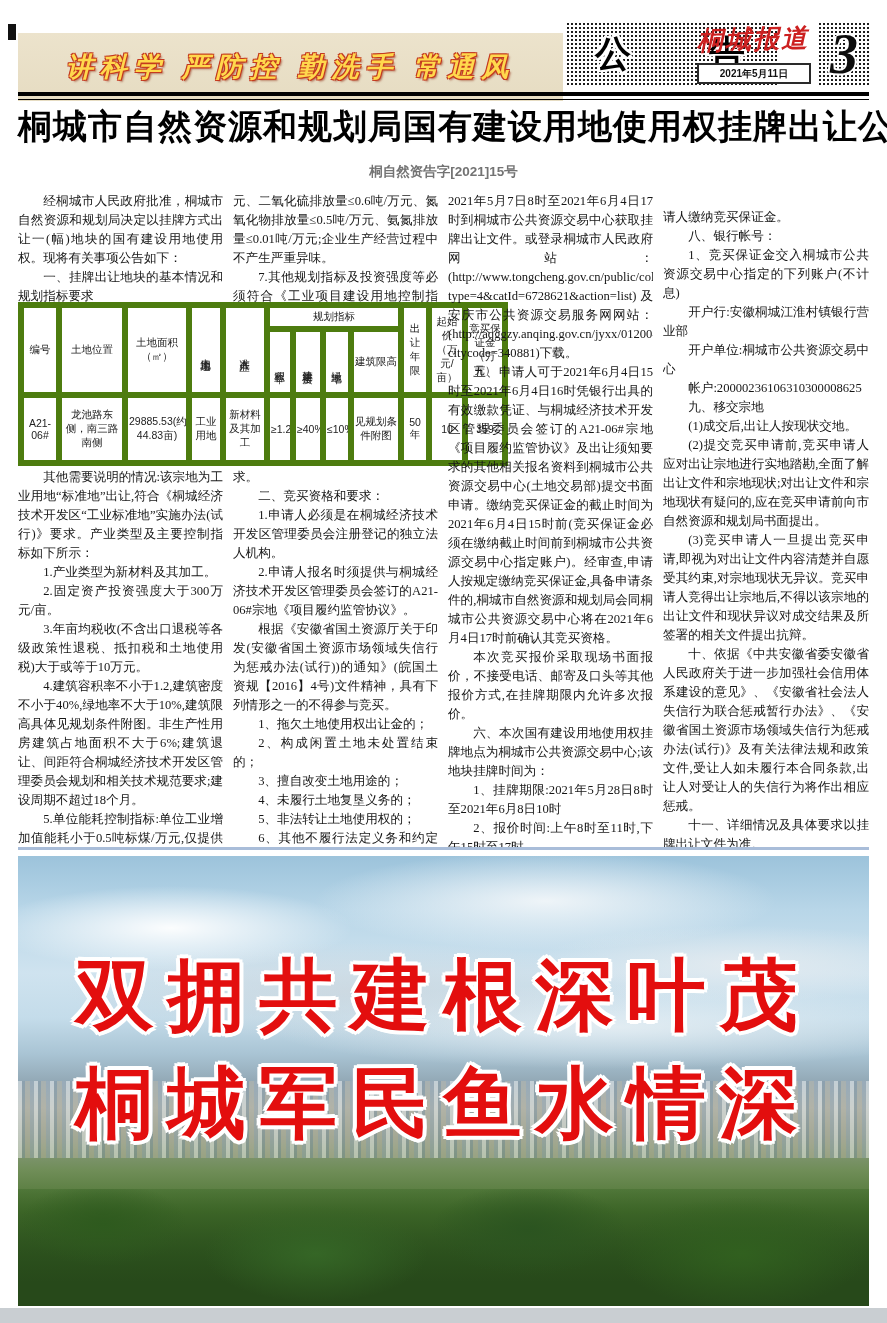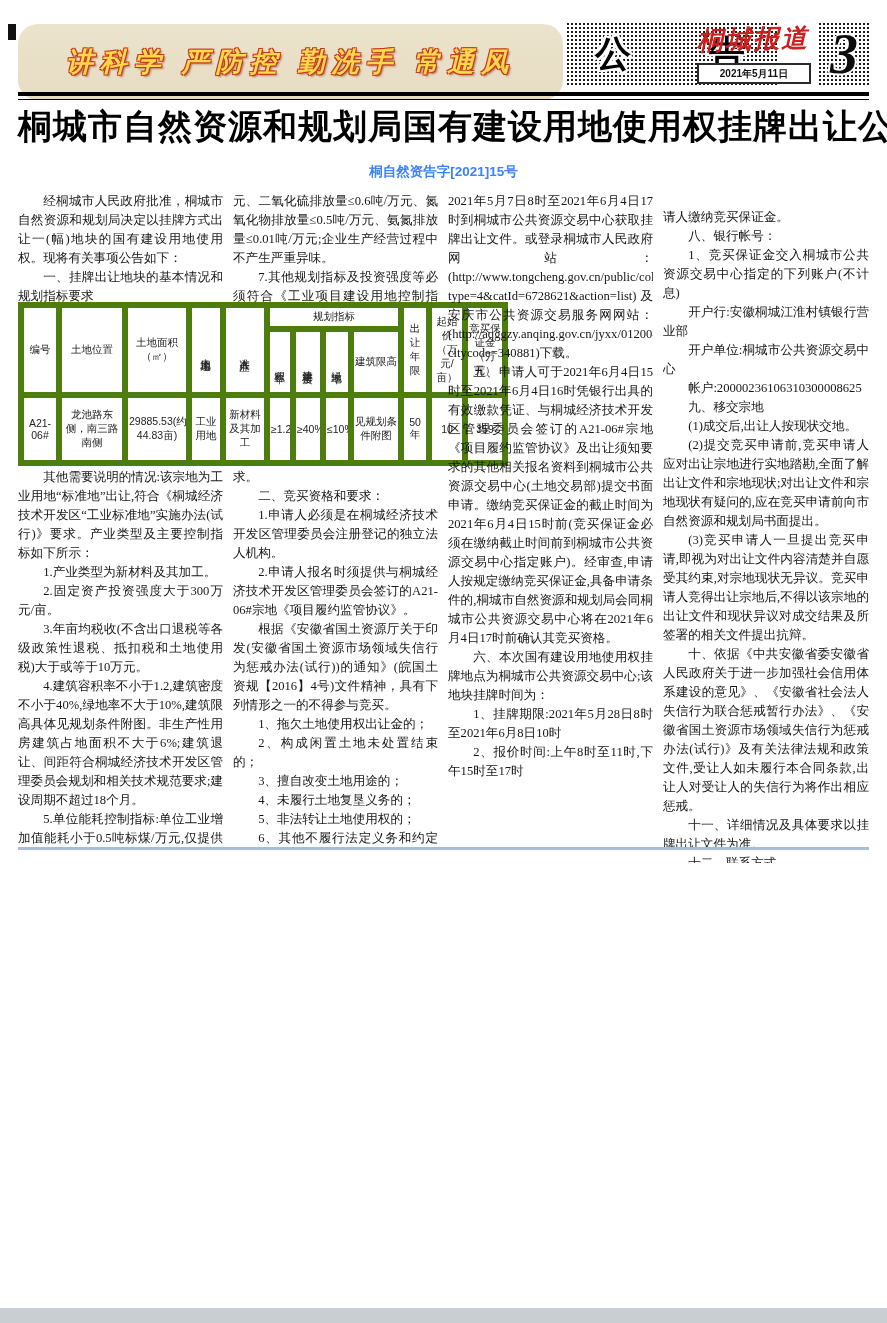--- a/index.html
+++ b/index.html
@@ -4,23 +4,23 @@
 <style>
   * { margin:0; padding:0; box-sizing:border-box; }
   html,body { background:#ffffff; }
   body { font-family:"Liberation Serif", serif; color:#1a1a1a; }
   #page {
     position:relative; width:887px; height:1323px; background:#fff; overflow:hidden;
   }
   
   .edge-notch { position:absolute; left:8px; top:24px; width:8px; height:16px; background:#111; }
   .banner {
-    position:absolute; left:18px; top:24px; width:545px; height:76px;
+    position:absolute; left:18px; top:33px; width:545px; height:68px;
     background:linear-gradient(180deg,#ece3cc,#e6dcc2);
-    display:flex; align-items:center; justify-content:center;border-radius:20px;
+    display:flex; align-items:center; justify-content:center;
   }
   .banner .slogan {
     font-family:"Liberation Serif", serif; font-style:italic; font-weight:bold;
     font-size:27px; letter-spacing:7px; color:#ffd84d; white-space:nowrap;
     text-shadow:1px 1px 0 #c4391f, -1px -1px 0 #c4391f, 1px -1px 0 #c4391f, -1px 1px 0 #c4391f, 2px 2px 2px rgba(140,40,15,.55);
   }
   .halftone {
     background-color:#fff;
     background-image:radial-gradient(circle,#1c1c1c 1.1px, transparent 1.25px);
     background-size:4px 4px;
@@ -58,21 +58,21 @@
     border-top:4px solid #000; border-bottom:1px solid #000;
   }
   
   .headline {
     position:absolute; left:18px; top:104px; width:851px; text-align:center;
     font-family:"Liberation Sans", sans-serif; font-weight:900; font-size:34px; color:#000;
     letter-spacing:1px; white-space:nowrap;
   }
   .doc-number {
     position:absolute; left:18px; top:163px; width:851px; text-align:center;
-    font-family:"Liberation Sans", sans-serif; font-weight:bold; font-size:13.5px; color:#3b82f6;
+    font-family:"Liberation Sans", sans-serif; font-weight:bold; font-size:13.5px; color:#737373;
   }
   
   .tcol { position:absolute; width:205px; font-size:12.6px; line-height:19px; text-align:justify; color:#161616; overflow:hidden; }
   .tcol p { text-indent:2em; margin:0;font-family:Liberation Serif, serif; }
   .tcol p.flush { text-indent:0; }
   #col1-top  { left:18px;  top:192px; height:110px; }
   #col2-top  { left:233px; top:192px; height:110px; }
   #col1-bot  { left:18px;  top:468px; height:378px; }
   #col2-bot  { left:233px; top:468px; height:378px; }
   #col3      { left:448px; top:192px; height:655px; }
@@ -224,20 +224,21 @@
       <p>1、拖欠土地使用权出让金的；</p>
       <p>2、构成闲置土地未处置结束的；</p>
       <p>3、擅自改变土地用途的；</p>
       <p>4、未履行土地复垦义务的；</p>
       <p>5、非法转让土地使用权的；</p>
       <p>6、其他不履行法定义务和约定义务行为的。</p>
     </div>
   <div class="tcol" id="col3">
       <p class="flush">2021年5月7日8时至2021年6月4日17时到桐城市公共资源交易中心获取挂牌出让文件。或登录桐城市人民政府网站：(http://www.tongcheng.gov.cn/public/column/2000002141?type=4&amp;catId=6728621&amp;action=list)及安庆市公共资源交易服务网网站：(http://aqggzy.anqing.gov.cn/jyxx/012004/project.html?citycode=340881)下载。</p>
       <p>五、申请人可于2021年6月4日15时至2021年6月4日16时凭银行出具的有效缴款凭证、与桐城经济技术开发区管理委员会签订的A21-06#宗地《项目履约监管协议》及出让须知要求的其他相关报名资料到桐城市公共资源交易中心(土地交易部)提交书面申请。缴纳竞买保证金的截止时间为2021年6月4日15时前(竞买保证金必须在缴纳截止时间前到桐城市公共资源交易中心指定账户)。经审查,申请人按规定缴纳竞买保证金,具备申请条件的,桐城市自然资源和规划局会同桐城市公共资源交易中心将在2021年6月4日17时前确认其竞买资格。</p>
+      <p>本次竞买报价采取现场书面报价，不接受电话、邮寄及口头等其他报价方式,在挂牌期限内允许多次报价。</p>
       <p>六、本次国有建设用地使用权挂牌地点为桐城市公共资源交易中心;该地块挂牌时间为：</p>
       <p>1、挂牌期限:2021年5月28日8时至2021年6月8日10时</p>
       <p>2、报价时间:上午8时至11时,下午15时至17时</p>
     </div>
   <div class="tcol" id="col4">
     <div>
         <p class="flush">请人缴纳竞买保证金。</p>
         <p>八、银行帐号：</p>
         <p>1、竞买保证金交入桐城市公共资源交易中心指定的下列账户(不计息)</p>
         <p>开户行:安徽桐城江淮村镇银行营业部</p>
@@ -248,15 +249,21 @@
         <p>(2)提交竞买申请前,竞买申请人应对出让宗地进行实地踏勘,全面了解出让文件和宗地现状;对出让文件和宗地现状有疑问的,应在竞买申请前向市自然资源和规划局书面提出。</p>
         <p>(3)竞买申请人一旦提出竞买申请,即视为对出让文件内容清楚并自愿受其约束,对宗地现状无异议。竞买申请人竞得出让宗地后,不得以该宗地的出让文件和现状异议对成交结果及所签署的相关文件提出抗辩。</p>
         <p>十、依据《中共安徽省委安徽省人民政府关于进一步加强社会信用体系建设的意见》、《安徽省社会法人失信行为联合惩戒暂行办法》、《安徽省国土资源市场领域失信行为惩戒办法(试行)》及有关法律法规和政策文件,受让人如未履行本合同条款,出让人对受让人的失信行为将作出相应惩戒。</p>
         <p>十一、详细情况及具体要求以挂牌出让文件为准。</p>
         <p>十二、联系方式</p>
       </div>
 
   </div>
 
   <div class="blue-rule"></div>
+  <div class="photo">
+    <div class="city-band"></div>
+    <div class="trees"></div>
+    <div class="photo-caption" id="caption1">双拥共建根深叶茂</div>
+    <div class="photo-caption" id="caption2">桐城军民鱼水情深</div>
+  </div>
   <div class="bottom-strip"></div>
 
 </div>
 
 </body></html>

